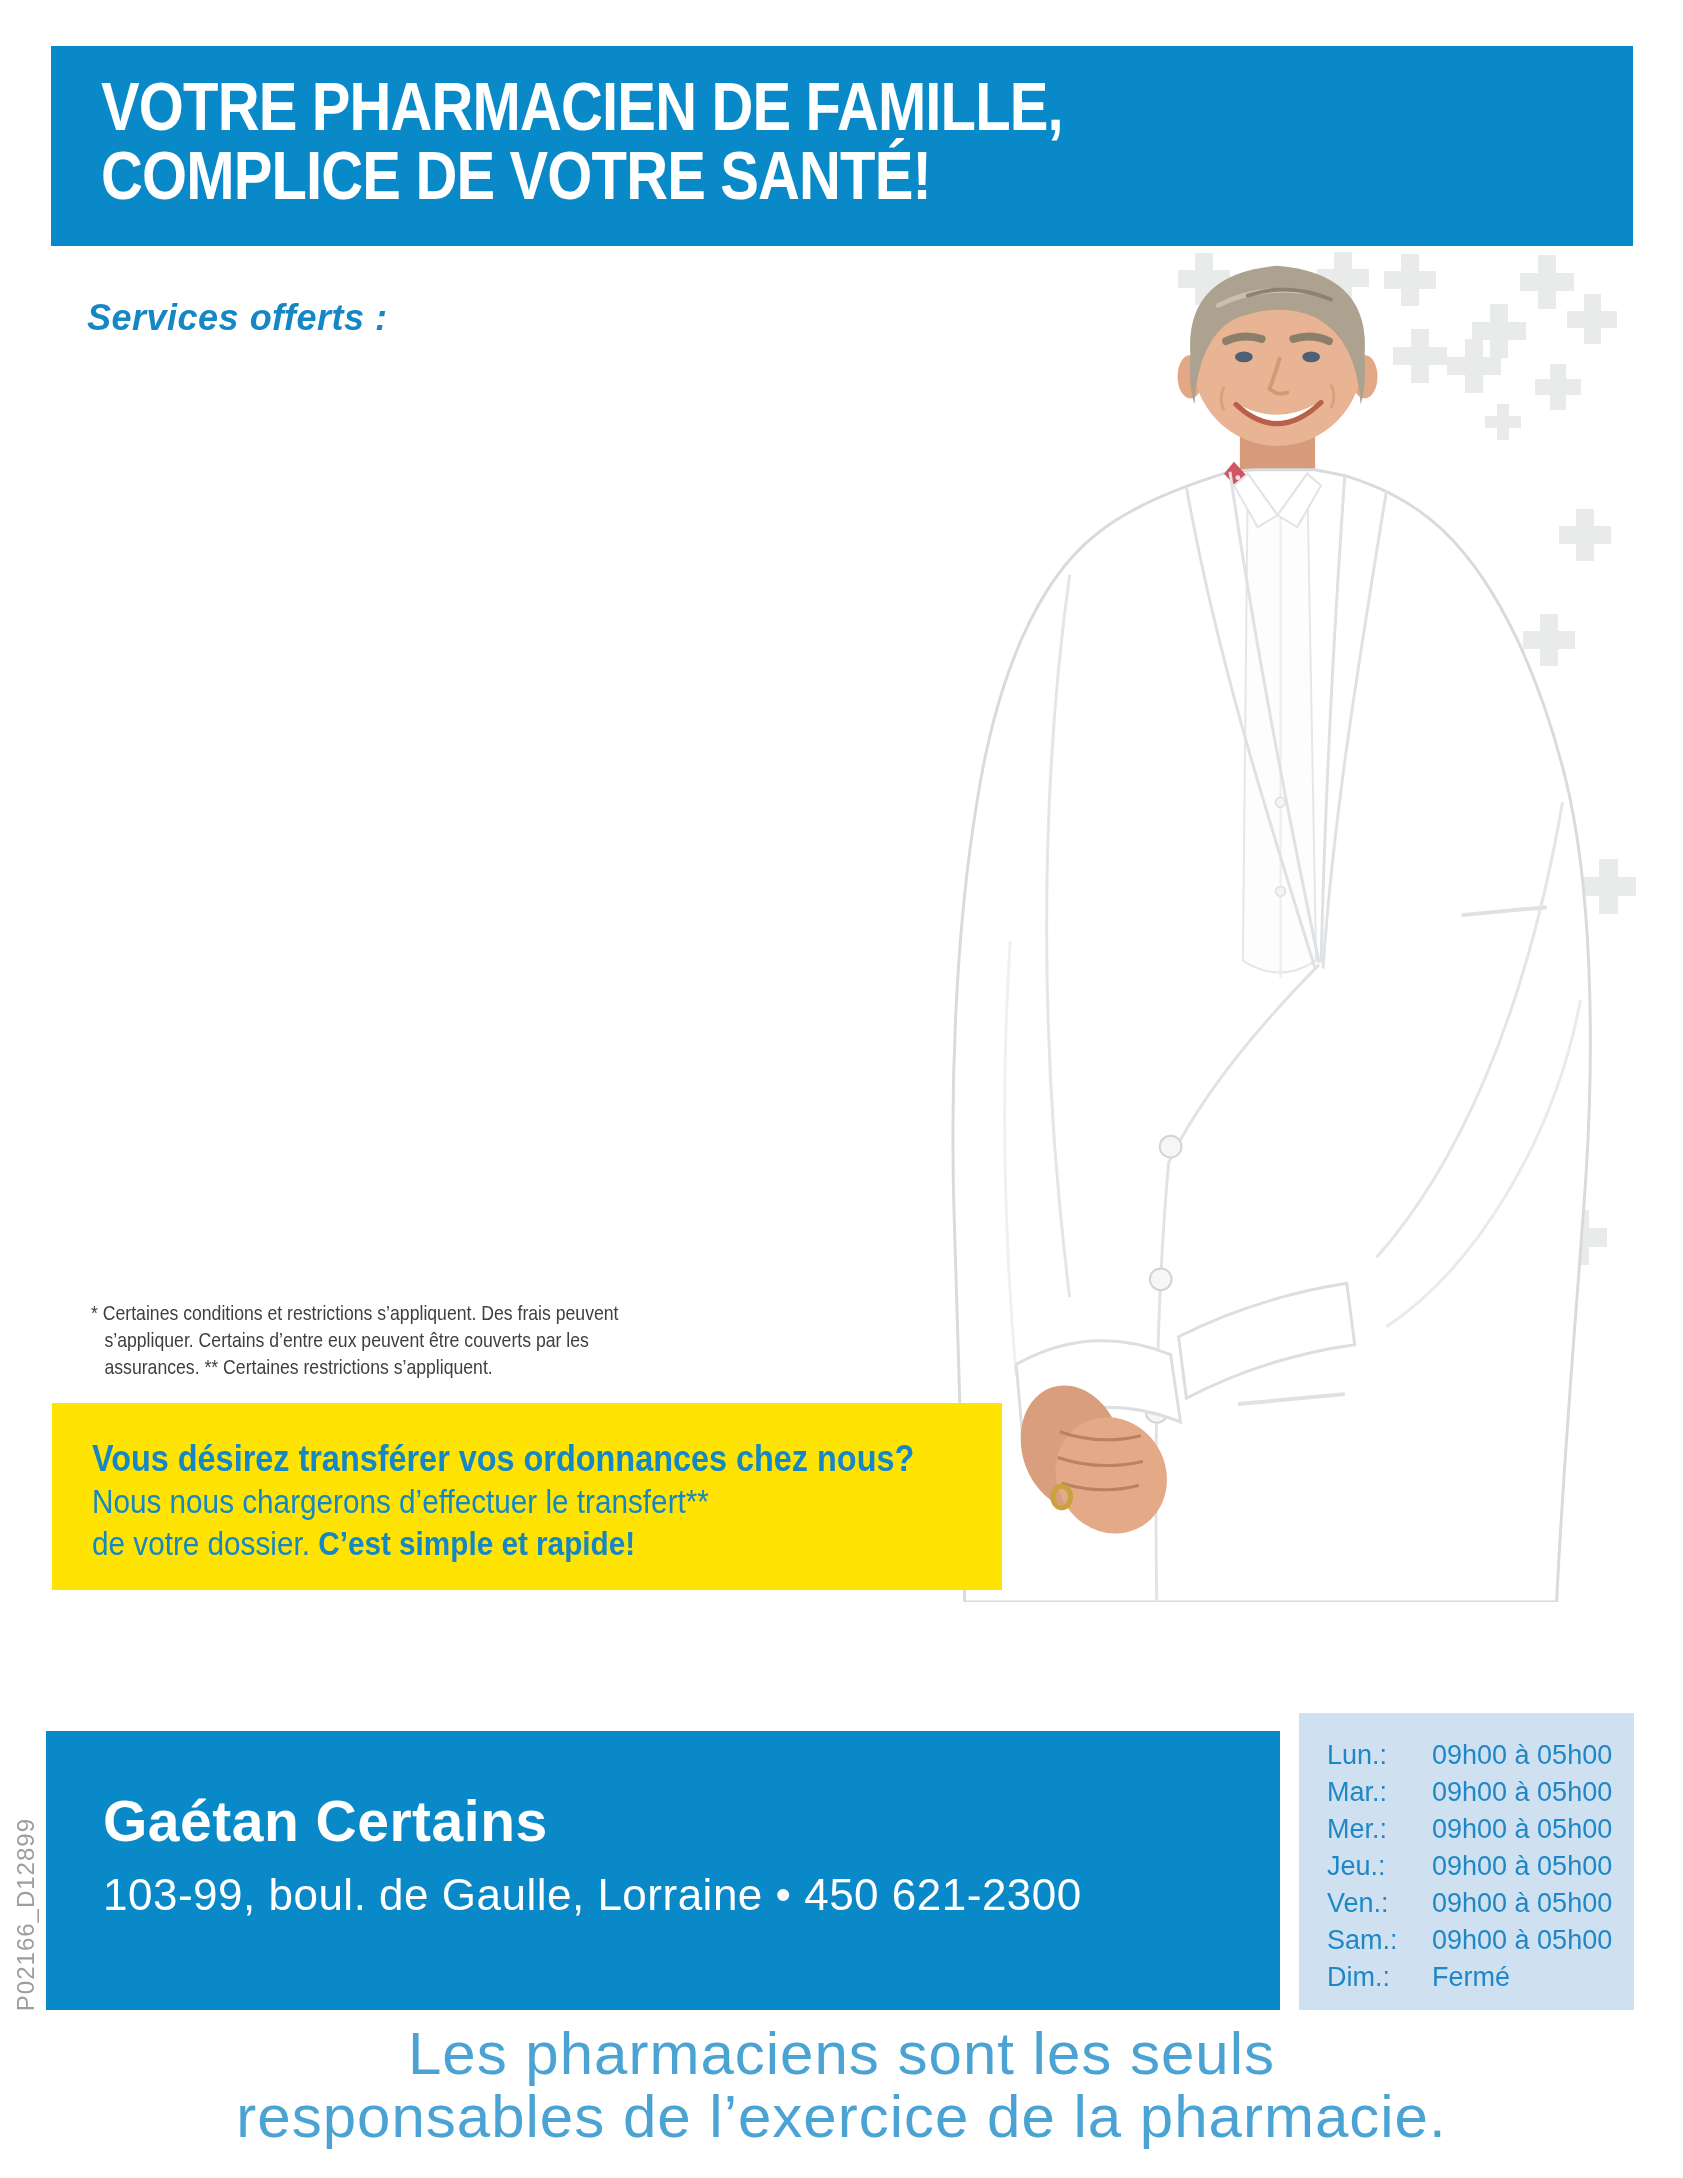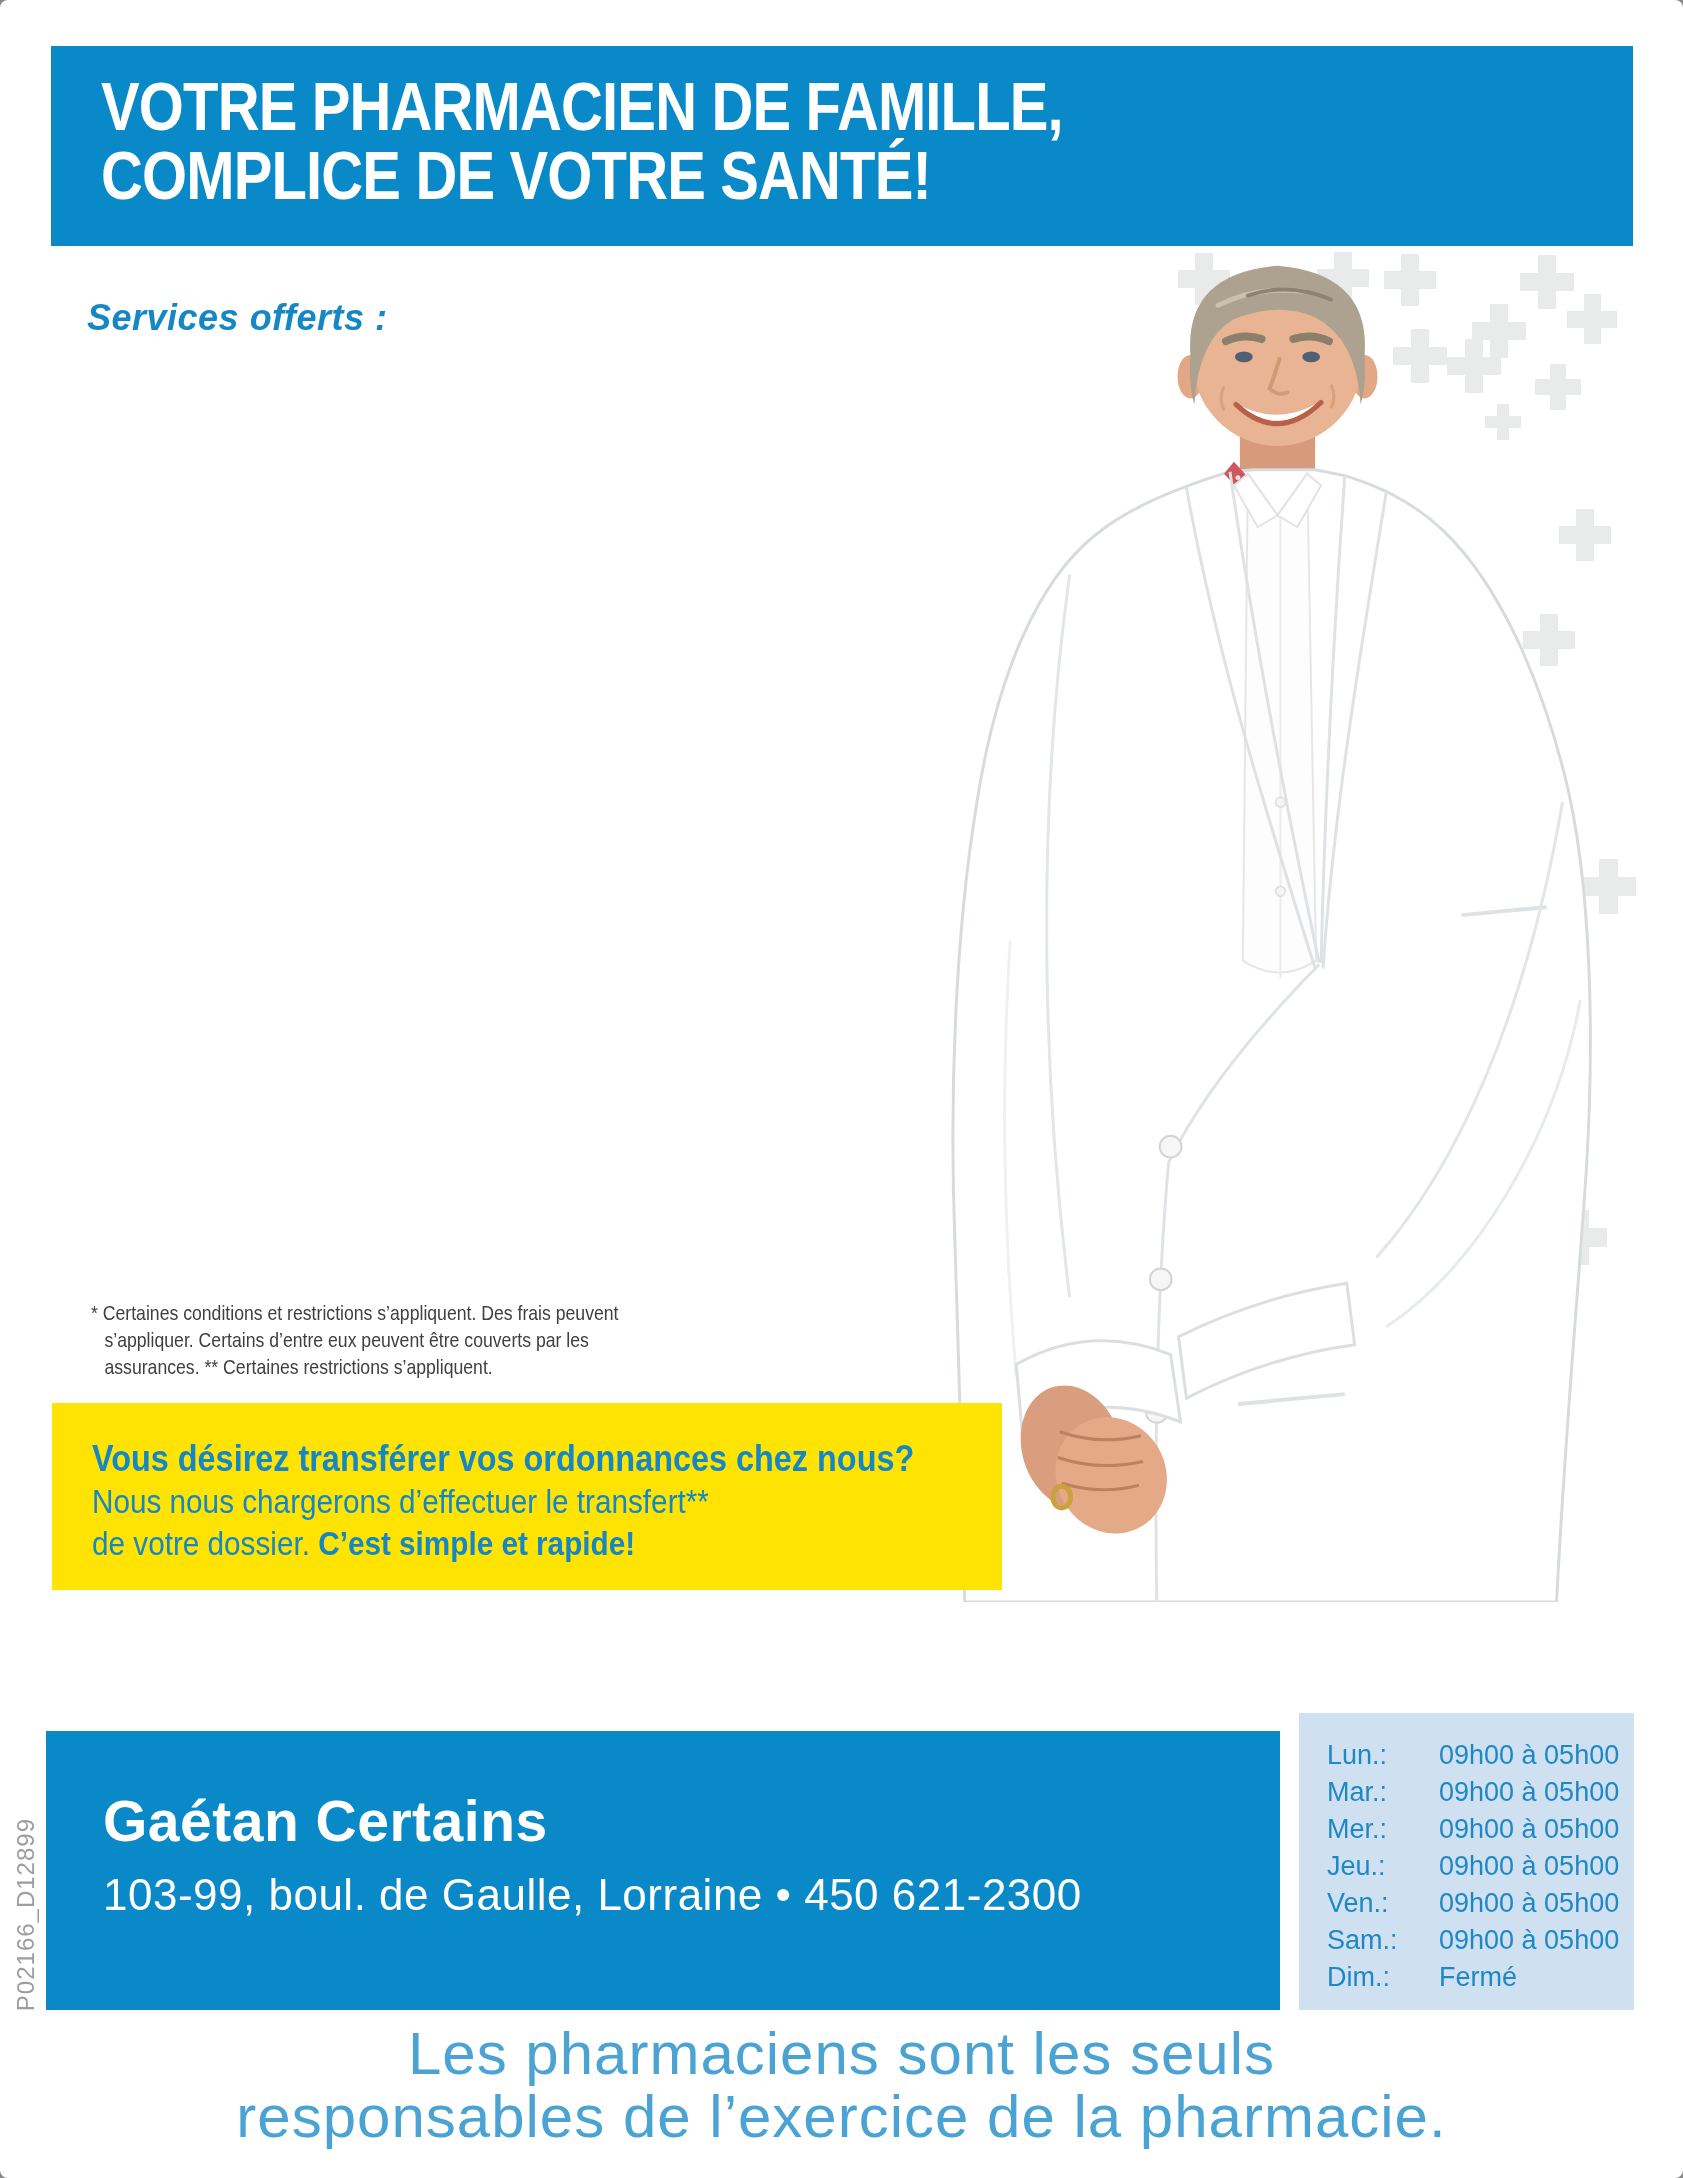--- a/index.html
+++ b/index.html
@@ -12,21 +12,21 @@
     --logo-yellow:#ffd903;
     --cross:#e9ebea;
     --footer-blue:#4ba3d4;
     --fineprint:#3f3f3f;
     --sidecode:#9d9d9d;
   }
   *{margin:0;padding:0;box-sizing:border-box;}
   body{background:#888;margin:0;}
   .page{
     position:relative;width:1683px;height:2178px;background:#ffffff;
-    overflow:hidden;font-family:"Liberation Sans",sans-serif;margin:0 auto;border-radius:8px;
+    overflow:hidden;font-family:"Liberation Sans",sans-serif;margin:0 auto;
   }
   
   .banner{position:absolute;left:51px;top:46px;width:1582px;height:200px;background:var(--blue);padding:26px 0 0 50px;}
   .banner-line{color:#fff;font-weight:700;font-size:69px;line-height:69px;letter-spacing:-1px;
     transform:scaleX(0.84);transform-origin:left center;white-space:nowrap;}
   
   .services{position:absolute;left:87px;top:297px;color:var(--text-blue);font-weight:700;font-size:36px;letter-spacing:0.5px;font-style:italic;}
   
   .plus{position:absolute;z-index:1;}
   .plus::before{content:"";position:absolute;left:33%;top:0;width:34%;height:100%;background:var(--cross);}
@@ -48,21 +48,21 @@
   .band-label{position:absolute;left:48px;top:0;height:105px;line-height:105px;color:#fff;font-size:56px;font-weight:400;white-space:nowrap;}
   .logo{position:absolute;left:1268px;top:20px;width:305px;height:79px;}
   
   .infobox{position:absolute;left:46px;top:1731px;width:1234px;height:279px;background:var(--blue);padding:57px 0 0 57px;z-index:3;}
   .info-name{color:#fff;font-weight:700;font-size:57px;letter-spacing:0.5px;}
   .info-address{color:#fff;font-weight:400;font-size:44px;margin-top:16px;letter-spacing:0.5px;}
   
   .hours{position:absolute;left:1299px;top:1713px;width:335px;height:297px;background:var(--panel);padding:24px 0 0 28px;z-index:3;}
   .hrow{display:flex;height:37px;line-height:37px;font-size:27px;color:#1e87c5;}
   .hday{width:105px;}
-  .htime{flex:1;margin-left:7px;}
+  .htime{flex:1;}
   
   .footer{position:absolute;left:0;top:2022px;width:1683px;text-align:center;color:var(--footer-blue);
     font-size:60px;line-height:63px;font-weight:400;letter-spacing:1px;}
   
   .sidecode{position:absolute;left:12px;top:1818px;writing-mode:vertical-rl;transform:rotate(180deg);
     color:var(--sidecode);font-size:24px;letter-spacing:1px;}
 </style>
 </head>
 <body>
 

